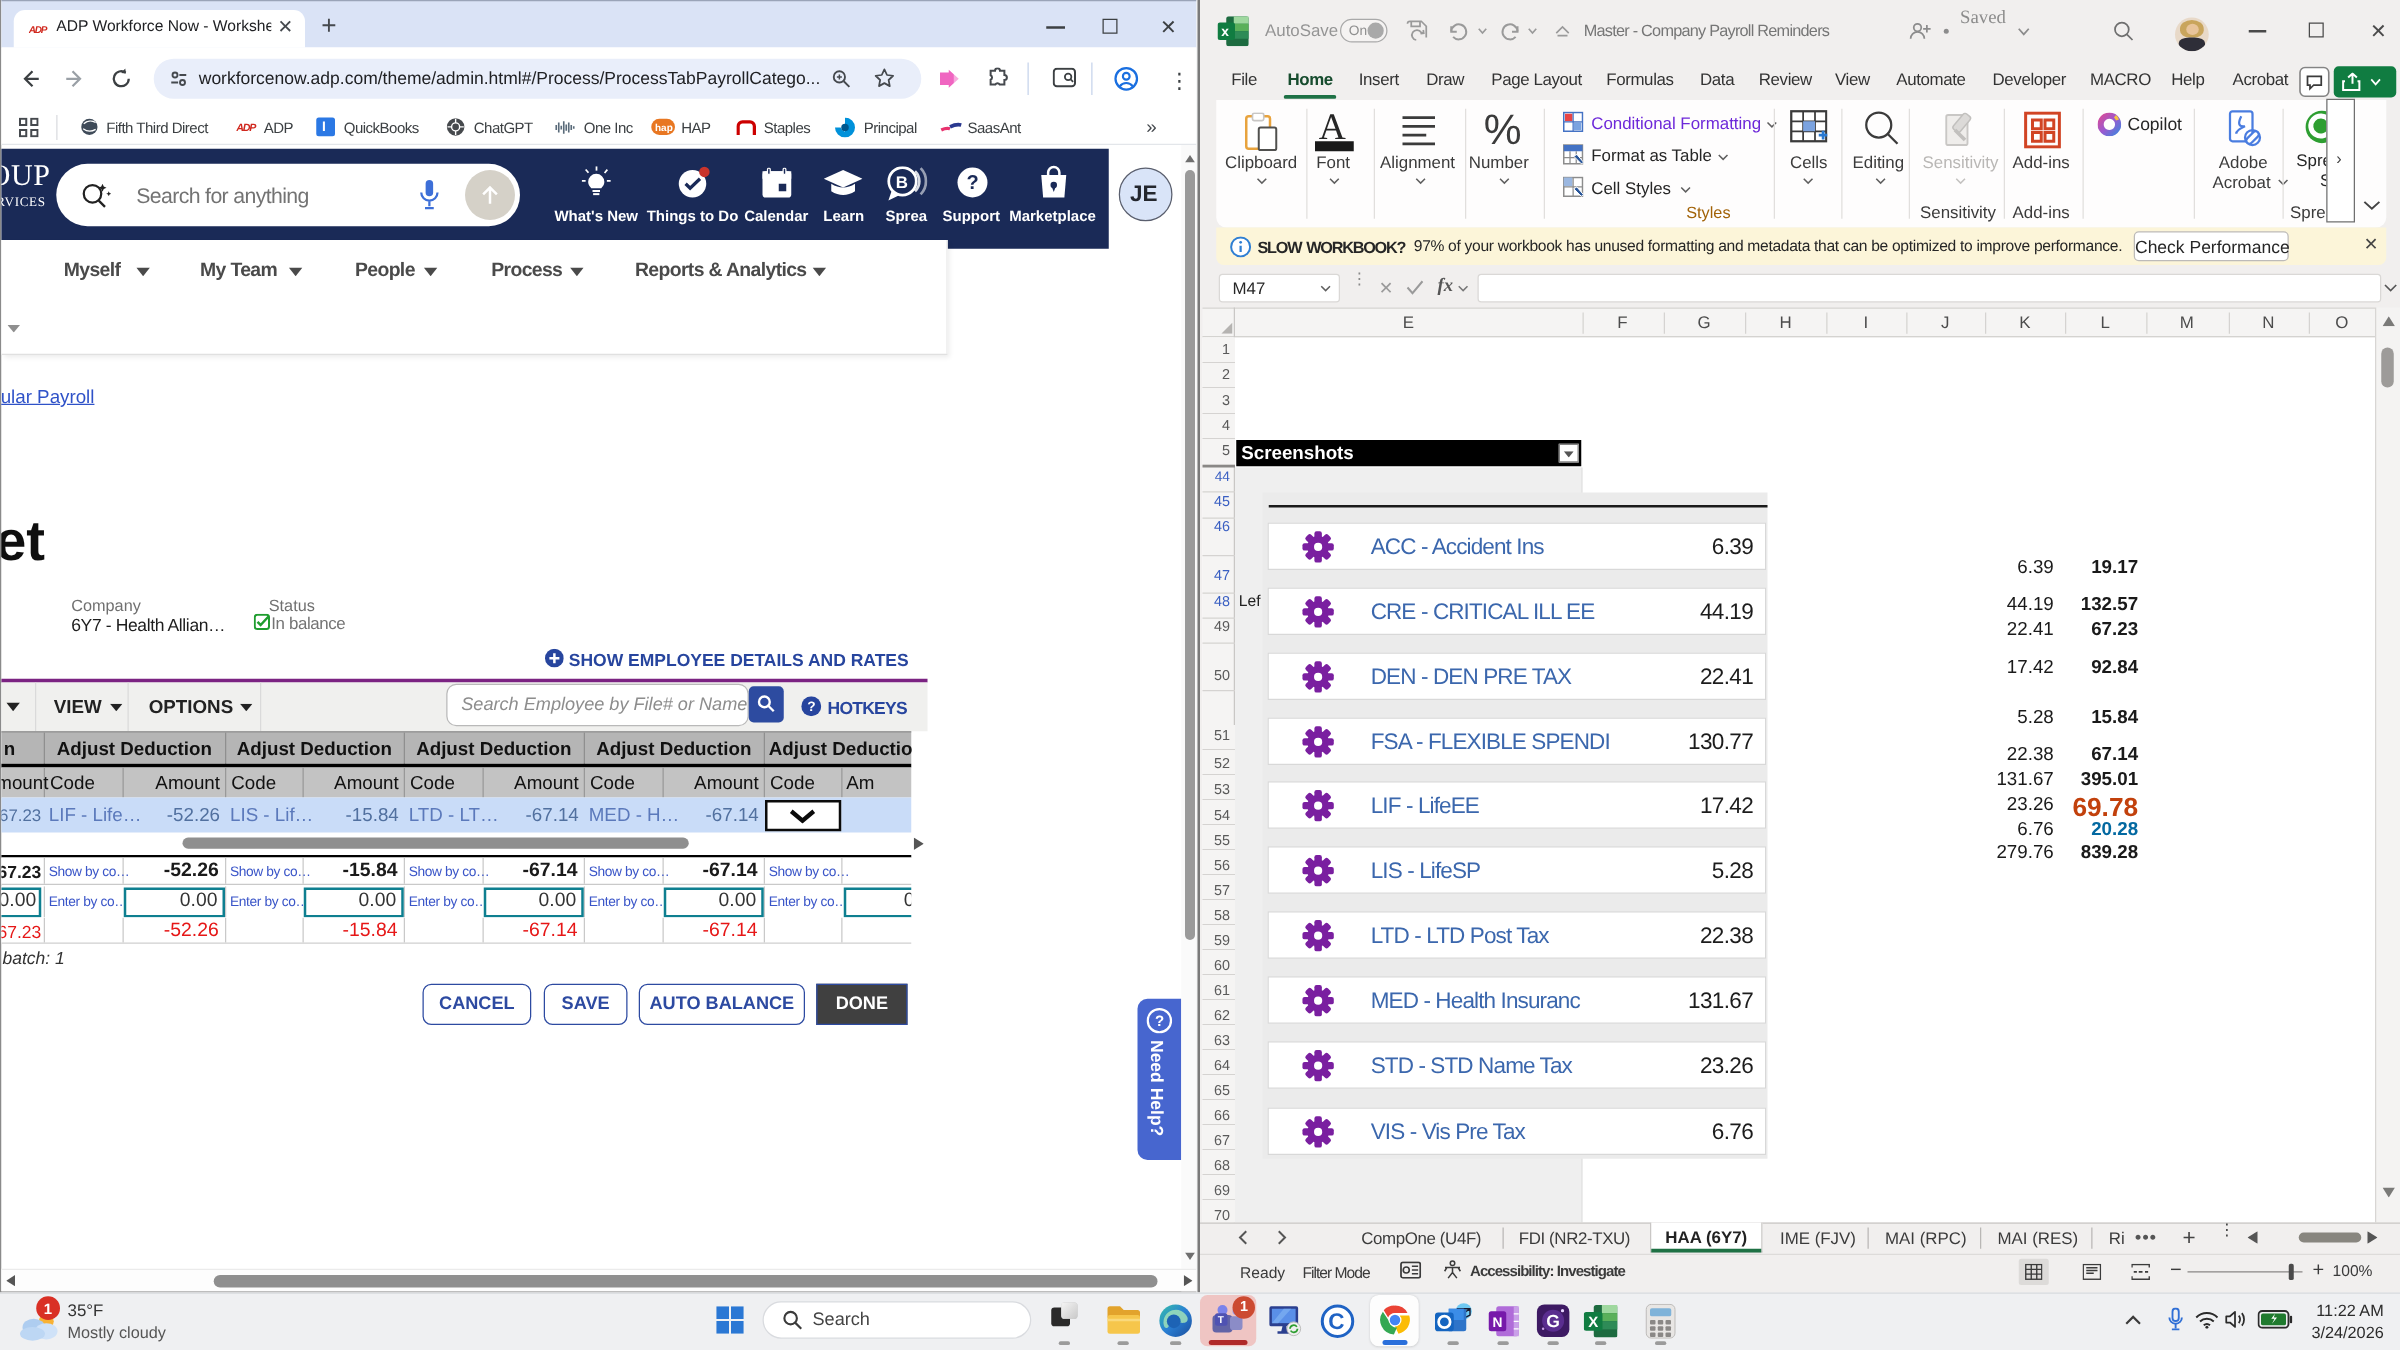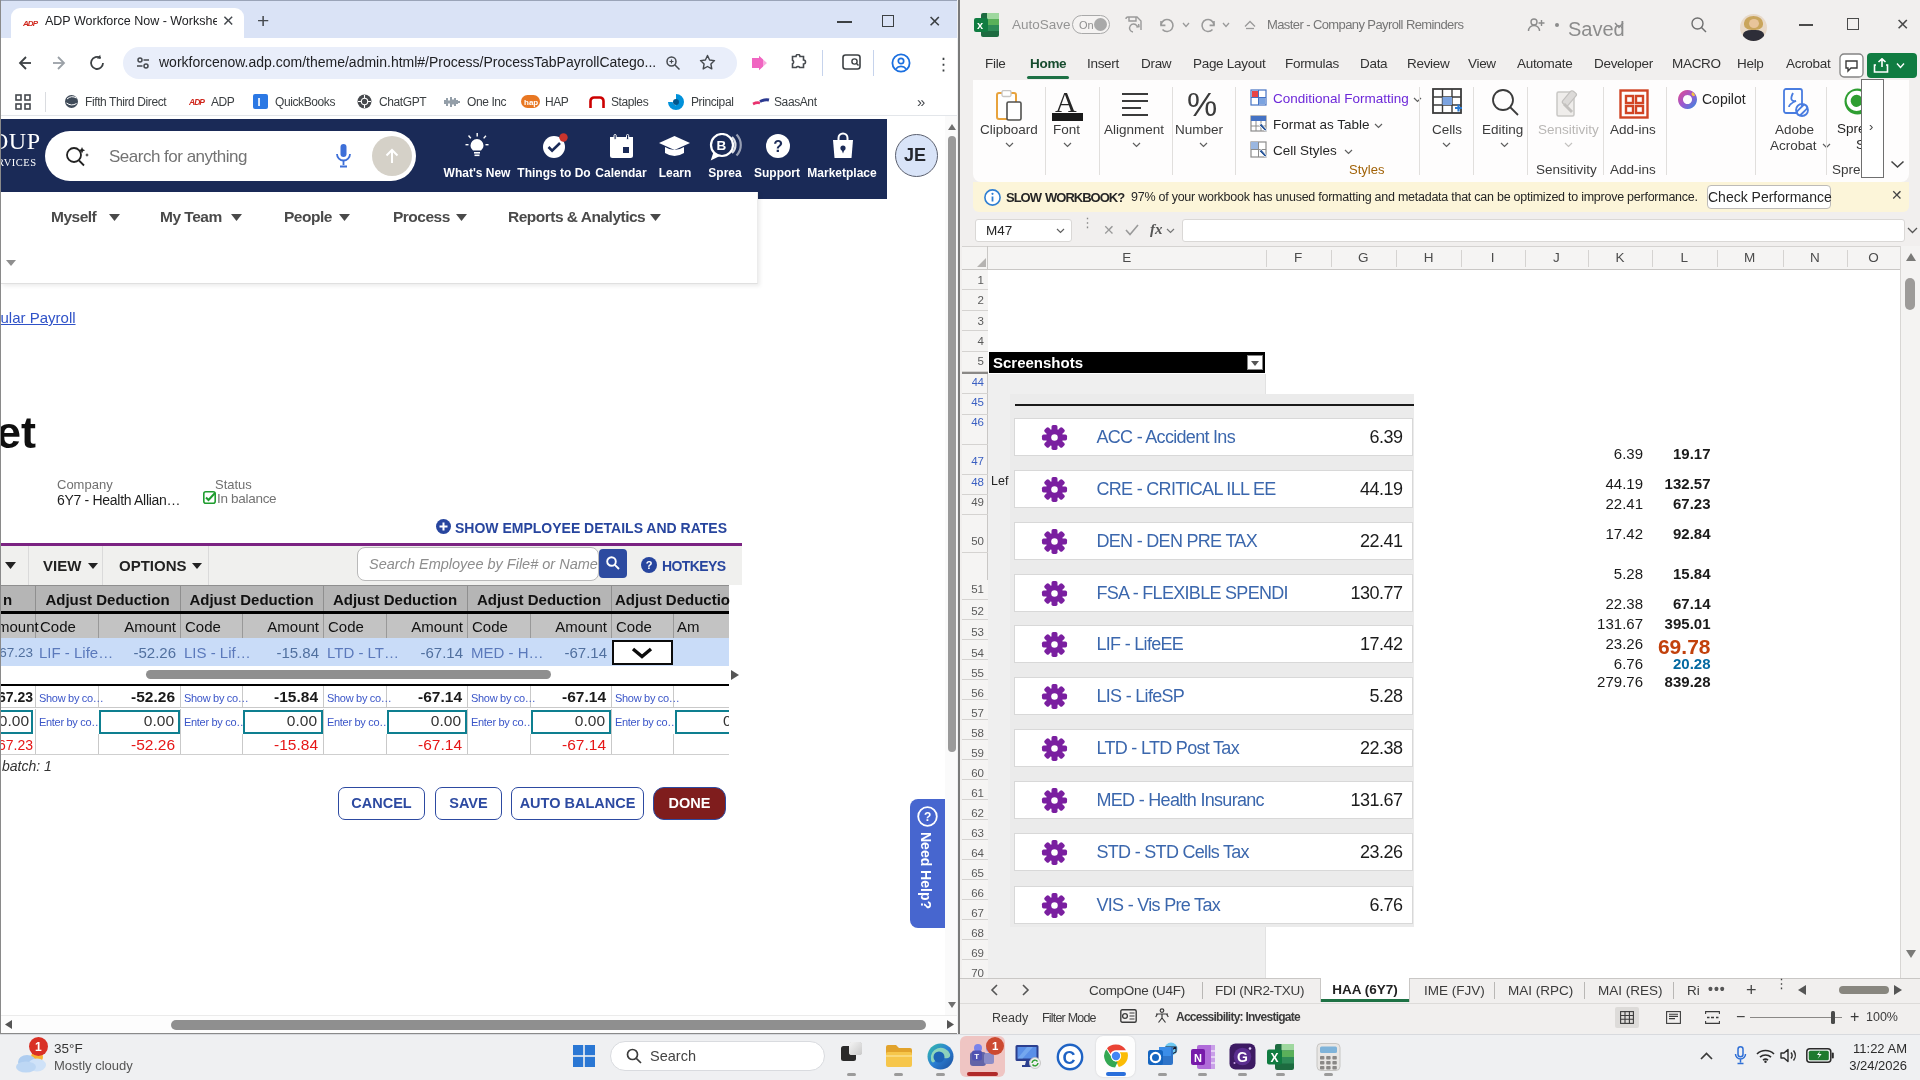--- a/index.html
+++ b/index.html
@@ -403,21 +403,21 @@
     <div class="a txt" style="left:97px;width:77px;top:2px;text-align:right;font-size:15.5px;color:#e61717;">-52.26</div>
     <div class="a txt" style="left:241px;width:76px;top:2px;text-align:right;font-size:15.5px;color:#e61717;">-15.84</div>
     <div class="a txt" style="left:385px;width:76px;top:2px;text-align:right;font-size:15.5px;color:#e61717;">-67.14</div>
     <div class="a txt" style="left:529px;width:76px;top:2px;text-align:right;font-size:15.5px;color:#e61717;">-67.14</div>
   </div>
 
   <div class="a txt" style="left:1px;top:758px;font-size:14px;font-style:italic;color:#333;">batch: 1</div>
   <div class="a txt" style="left:337px;top:787px;width:87px;height:33px;border:1.5px solid #2d4aa1;border-radius:7px;background:#fff;color:#2d4aa1;font-size:14.5px;font-weight:bold;text-align:center;line-height:31px;">CANCEL</div>
   <div class="a txt" style="left:434px;top:787px;width:67px;height:33px;border:1.5px solid #2d4aa1;border-radius:7px;background:#fff;color:#2d4aa1;font-size:14.5px;font-weight:bold;text-align:center;line-height:31px;">SAVE</div>
   <div class="a txt" style="left:510px;top:787px;width:133px;height:33px;border:1.5px solid #2d4aa1;border-radius:7px;background:#fff;color:#2d4aa1;font-size:14.5px;font-weight:bold;text-align:center;line-height:31px;">AUTO BALANCE</div>
-  <div class="a txt" style="left:652px;top:787px;width:73px;height:33px;border:1.5px solid #2d4aa1;border-radius:11px;background:#7f1d1d;color:#fff;font-size:14.5px;font-weight:bold;text-align:center;line-height:31px;">DONE</div>
+  <div class="a txt" style="left:652px;top:787px;width:73px;height:33px;border:1.5px solid #2d4aa1;border-radius:0;background:#404040;color:#fff;font-size:14.5px;font-weight:bold;text-align:center;line-height:31px;">DONE</div>
 
   <div class="a" style="left:909px;top:799px;width:35px;height:129px;background:#4766cf;border-radius:8px 0 0 8px;"></div>
   <svg class="a" style="left:916px;top:806px;" width="21" height="21" viewBox="0 0 21 21">
       <circle cx="10.5" cy="10.5" r="9.3" fill="none" stroke="#fff" stroke-width="1.8"></circle>
       <text x="7" y="15" font-size="12" font-weight="bold" fill="#fff" font-family="Liberation Sans">?</text>
     </svg>
   <div class="a txt" style="left:917px;top:832px;font-size:14px;font-weight:bold;color:#fff;writing-mode:vertical-rl;">Need Help?</div>
 
   <div class="a" style="left:944px;top:116px;width:13px;height:918px;background:#fafafa;"></div>
   <svg class="a" style="left:947px;top:124px;" width="8" height="6" viewBox="0 0 8 6">
@@ -478,21 +478,21 @@
       <path d="M1 7.5 L6 2.5 L11 7.5" stroke="#9a9a9a" stroke-width="1.3" fill="none"></path>
       <path d="M2 9.5 h8" stroke="#9a9a9a" stroke-width="1.3"></path>
     </svg>
   <div class="a txt" style="left:307px;top:17px;font-size:13px;color:#767676;letter-spacing:-0.6px;">Master - Company Payroll Reminders</div>
   <svg class="a" style="left:567px;top:16px;" width="19" height="17" viewBox="0 0 19 17">
       <circle cx="7" cy="6" r="3" fill="none" stroke="#8c8c8c" stroke-width="1.4"></circle>
       <path d="M1.5 15 a5.5 5.5 0 0 1 11 0" fill="none" stroke="#8c8c8c" stroke-width="1.4"></path>
       <path d="M14.5 4 v6 M11.5 7 h6" stroke="#8c8c8c" stroke-width="1.4"></path>
     </svg>
   <div class="a" style="left:595px;top:23px;width:4px;height:4px;background:#8c8c8c;border-radius:50%;"></div>
-  <div class="a txt" style="left:608px;top:18px;font-size:20px;color:#8c8c8c;">Saved</div>
+  <div class="a txt" style="left:608px;top:6px;font-size:15px;color:#8c8c8c;font-family:Liberation Serif, serif;">Saved</div>
   <svg class="a" style="left:654px;top:22px;" width="10" height="7" viewBox="0 0 10 7">
       <path d="M1 1 L5 5.5 L9 1" stroke="#8c8c8c" stroke-width="1.4" fill="none"></path>
     </svg>
   <svg class="a" style="left:730px;top:16px;" width="18" height="18" viewBox="0 0 18 18">
       <circle cx="7.5" cy="7.5" r="5.5" fill="none" stroke="#6f6f6f" stroke-width="1.4"></circle>
       <path d="M11.5 11.5 L16 16" stroke="#6f6f6f" stroke-width="1.4"></path>
     </svg>
   <div class="a" style="left:780px;top:14px;width:27px;height:27px;border-radius:50%;background:#e8d9c8;overflow:hidden;">
     <div class="a" style="left:4px;top:2px;width:19px;height:14px;border-radius:50% 50% 40% 40%;background:#c9a55c;"></div>
     <div class="a" style="left:8.5px;top:5px;width:10px;height:9px;border-radius:50%;background:#e8c49a;"></div>
@@ -955,21 +955,21 @@
             <rect x="-13" y="-3.1" width="6" height="6.2" ry="1.8"></rect>
             <rect x="7" y="-3.1" width="6" height="6.2" ry="1.8"></rect>
             <rect x="-3.1" y="-13" width="6.2" height="6" rx="1.8" transform="rotate(45)"></rect>
             <rect x="-3.1" y="7" width="6.2" height="6" rx="1.8" transform="rotate(45)"></rect>
             <rect x="-13" y="-3.1" width="6" height="6.2" ry="1.8" transform="rotate(45)"></rect>
             <rect x="7" y="-3.1" width="6" height="6.2" ry="1.8" transform="rotate(45)"></rect>
           </g>
         </g>
         <circle r="3.4" fill="#fff"></circle>
       </svg>
-    <div class="a txt" style="left:87px;top:448px;font-size:18px;color:#3b67ad;letter-spacing:-0.7px;">STD - STD Cells Tax</div>
+    <div class="a txt" style="left:87px;top:448px;font-size:18px;color:#3b67ad;letter-spacing:-0.7px;">STD - STD Name Tax</div>
     <div class="a txt" style="left:240px;width:153px;top:448px;text-align:right;font-size:18px;color:#1c1c1c;letter-spacing:-0.5px;">23.26</div>
     <div class="a" style="left:4.5px;top:491.5px;width:399px;height:38px;background:#fff;border:1px solid #d8d8d8;"></div>
 <svg class="a" style="left:31px;top:497.5px;" width="27" height="27" viewBox="-14 -14 28 28">
         <g fill="#7a1fa0">
           <circle r="9"></circle>
           <g>
             <rect x="-3.1" y="-13" width="6.2" height="6" rx="1.8"></rect>
             <rect x="-3.1" y="7" width="6.2" height="6" rx="1.8"></rect>
             <rect x="-13" y="-3.1" width="6" height="6.2" ry="1.8"></rect>
             <rect x="7" y="-3.1" width="6" height="6.2" ry="1.8"></rect>

